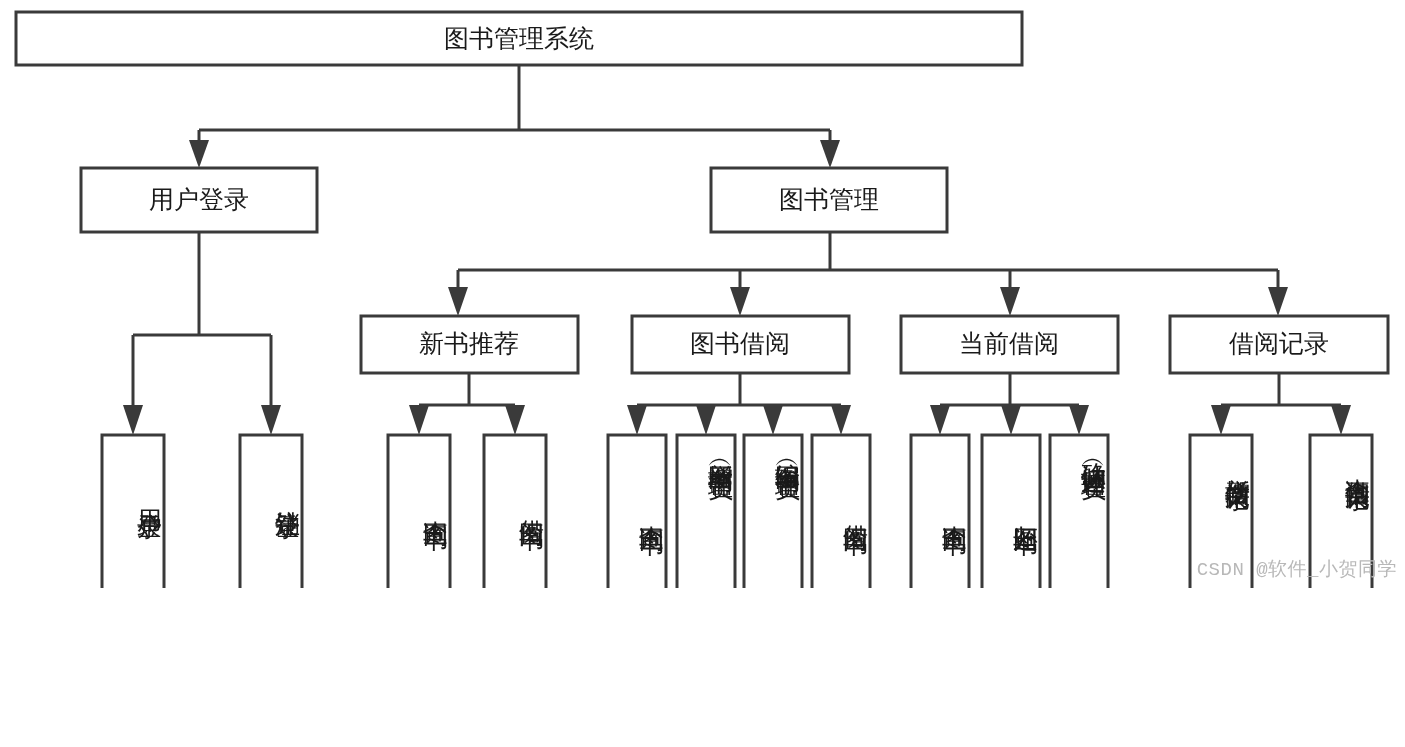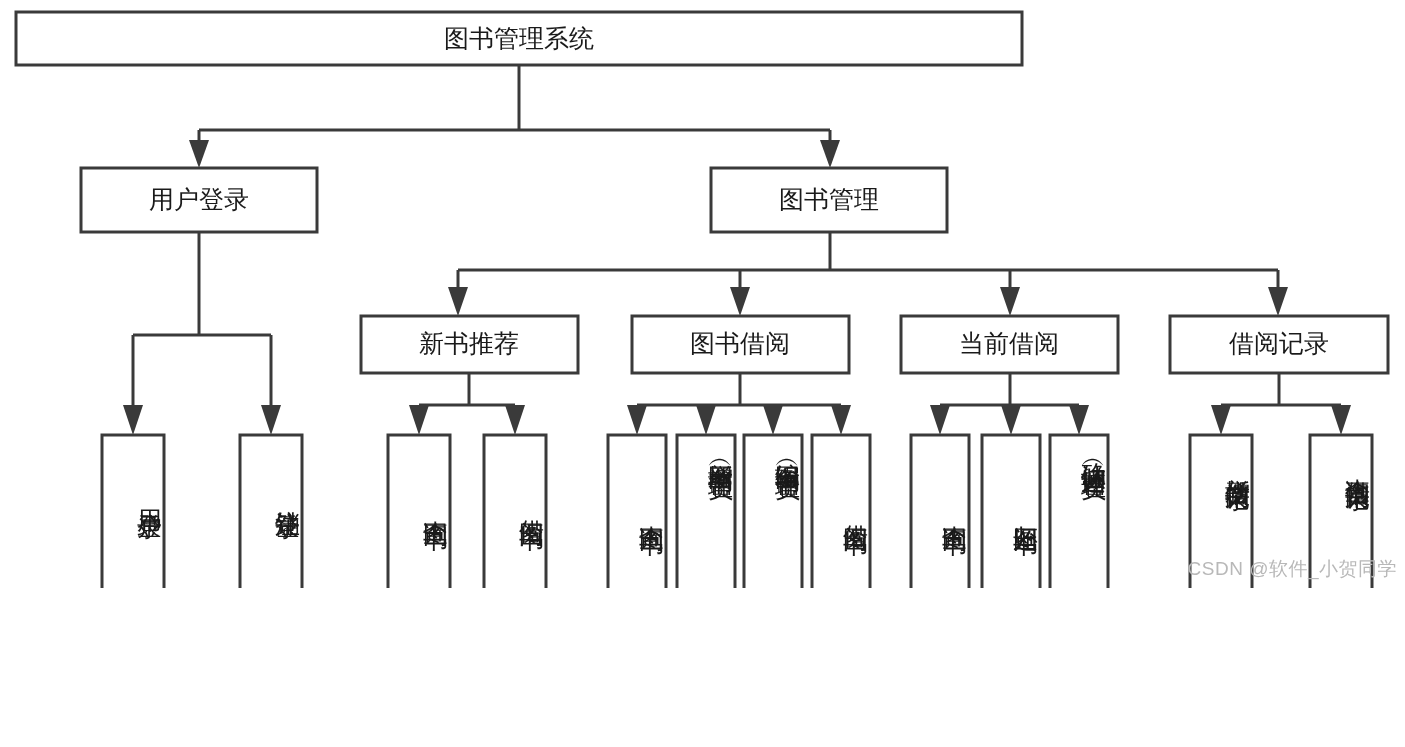--- a/index.html
+++ b/index.html
@@ -55,21 +55,21 @@
     color: #1a1a1a;
     letter-spacing: 2px;
     text-align: center;
     white-space: nowrap;
     pointer-events: none;
   }
   .watermark {
     position: absolute;
     right: 8px;
     bottom: 6px;
-    font-family: Liberation Sans, sans-serif;
+    font-family: Liberation Mono, monospace;
     font-size: 19px;
     color: #b8b8b8;
     white-space: nowrap;
     letter-spacing: 0.5px;
   }
 </style>
 </head>
 <body>
 
 <div id="diagram-root">

